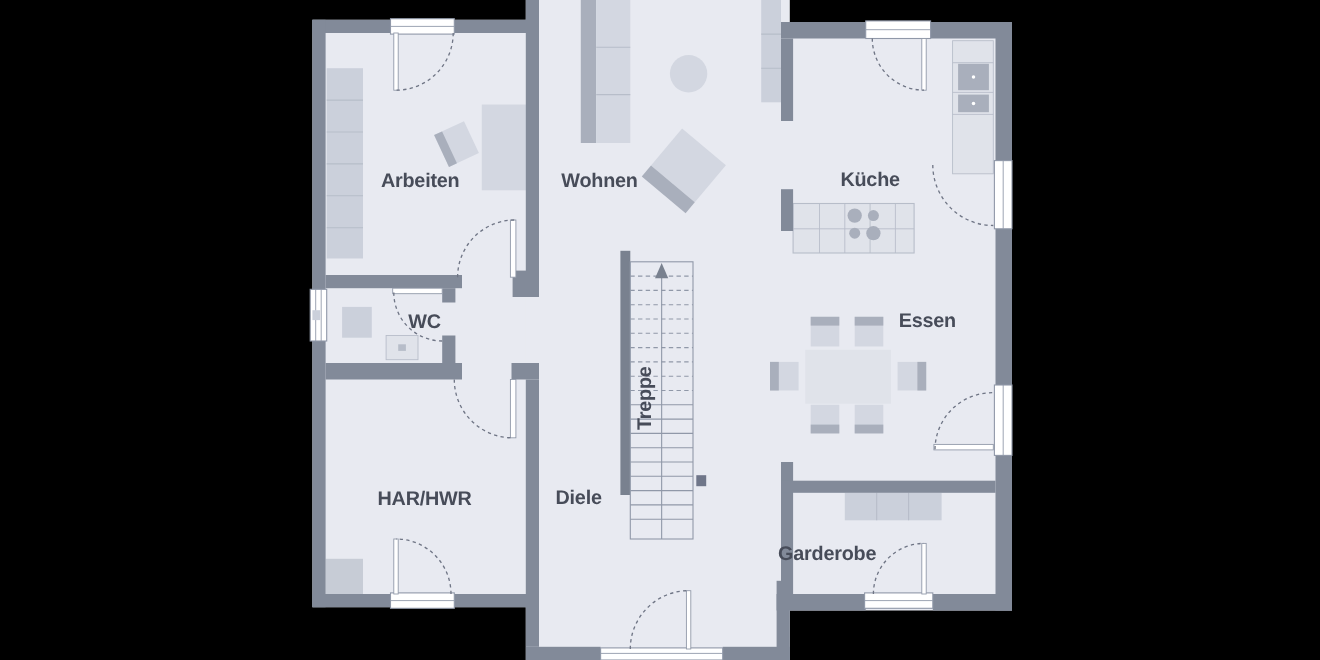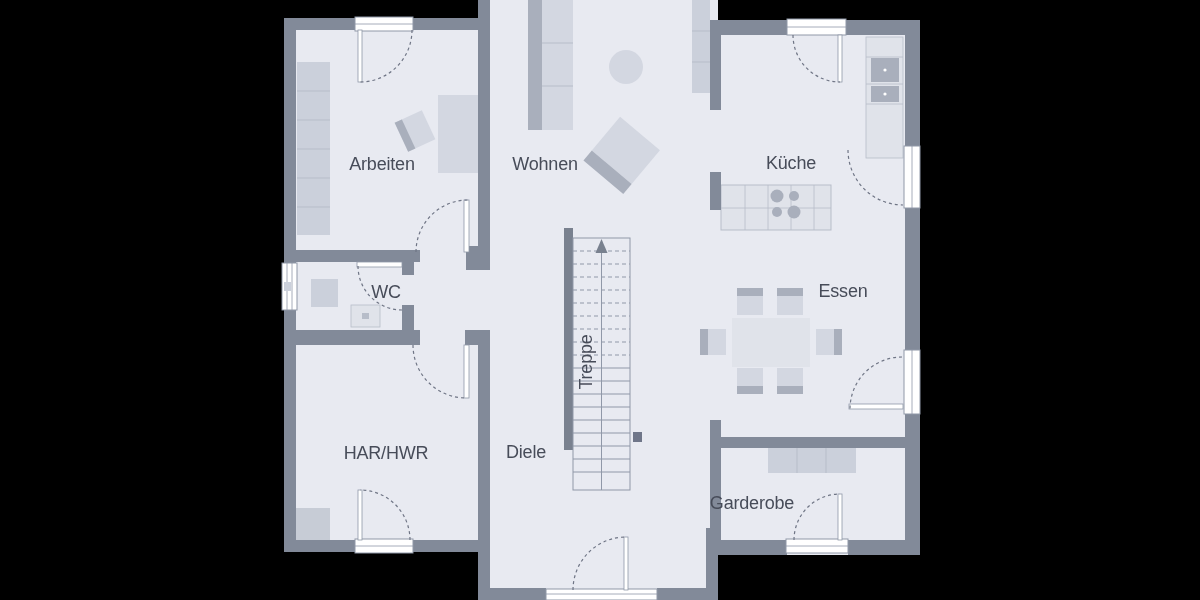--- a/index.html
+++ b/index.html
@@ -1,16 +1,16 @@
 <!DOCTYPE html>
 <html style="--background: #000000; --wall: #828a99; --wall_dark: #79818f; --floor: #e8eaf1; --furn_light: #d3d7e1; --furn_mid: #cbd0db; --furn_dark: #a9afbc; --counter: #e0e3ea; --line: #b7bdc9; --outline: #9098a8; --arc: #6f7585; --label: #474c59; --pillar: #6f7689; --white: #ffffff;"><head>
 <meta charset="utf-8">
 <style>
   html,body{margin:0;padding:0;background:#000;}
-  .stage{position:relative;width:1056px;height:600px;background:var(--background,#000);overflow:hidden;}
+  .stage{position:relative;width:1056px;height:600px;background:var(--background,#000);overflow:hidden;font-weight:bold;}
   svg{display:block;}
   text{font-family:"Liberation Sans", sans-serif;font-size:18px;fill:var(--label,#474c59);letter-spacing:-0.2px;}
   .arc{fill:none;stroke:var(--arc,#6f7585);stroke-width:1.2;stroke-dasharray:3 3;}
   .leaf{fill:var(--white,#fff);stroke:var(--outline,#9098a8);stroke-width:0.8;}
   .frame{fill:var(--white,#fff);stroke:var(--outline,#9098a8);stroke-width:1;}
   .fline{stroke:var(--outline,#9098a8);stroke-width:0.8;}
   .wall{fill:var(--wall,#828a99);}
   .floor{fill:var(--floor,#e8eaf1);}
   .steps{stroke:var(--outline,#9098a8);stroke-width:1;fill:none;}
 </style>

